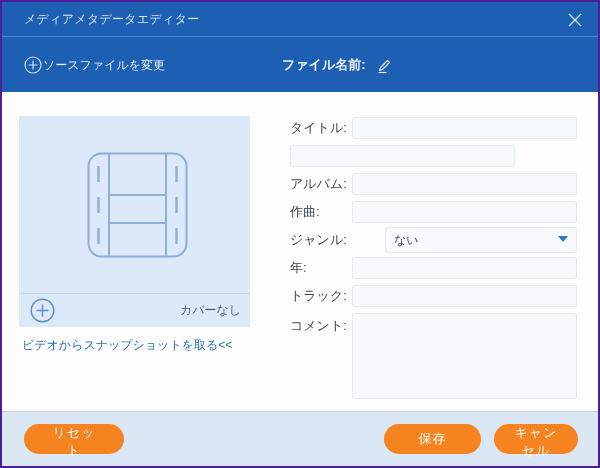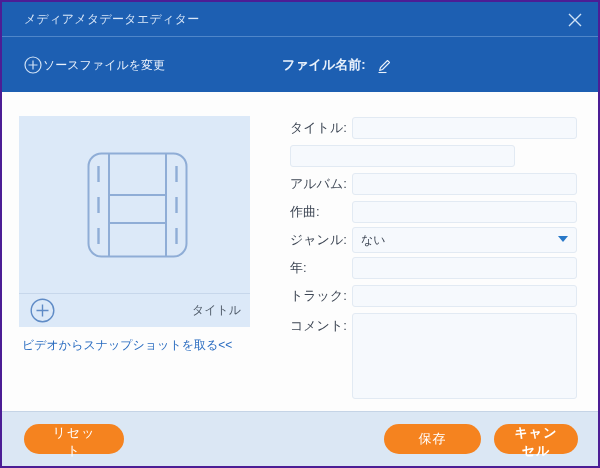--- a/index.html
+++ b/index.html
@@ -53,21 +53,21 @@
   .form{position:absolute;left:288px;top:25px;width:287px;}
   .row{position:absolute;left:0;width:287px;height:22px;display:flex;align-items:center;}
   .row label{width:62px;font-size:13px;color:#3d4654;flex:0 0 62px;}
   .row input{
     width:225px;height:22px;background:#f6f9fd;border:1px solid #e2eaf3;border-radius:3px;
     font-size:12px;color:#333;padding:0 6px;outline:none;
   }
   .select{
     position:relative;width:225px;height:22px;background:#f6f9fd;border:1px solid #e2eaf3;
     border-radius:3px;display:flex;align-items:center;padding:12px 8px;font-size:12px;
-    color:#3d4654;cursor:pointer;
+    color:#3d4654;cursor:pointer;margin-left:33px;
   }
   .tri{
     position:absolute;right:8px;top:8px;width:0;height:0;
     border-left:5px solid transparent;border-right:5px solid transparent;
     border-top:6px solid #2878c8;
   }
   .row-textarea{height:86px;align-items:flex-start;}
   .row-textarea label{padding-top:4px;}
   .row-textarea textarea{
     width:225px;height:86px;background:#f6f9fd;border:1px solid #e2eaf3;border-radius:3px;
@@ -78,21 +78,21 @@
     position:absolute;left:0;right:0;bottom:0;height:55px;background:#dbe7f4;
     border-top:1px solid #c5d4e6;display:flex;align-items:center;
   }
   .btn{
     height:30px;border:none;border-radius:16px;background:#f5831f;color:#fff;
     font-size:13px;cursor:pointer;padding:0 24px;letter-spacing:1px;
   }
   .btn-reset{margin-left:22px;width:100px;}
   .footer-right{position:absolute;right:20px;display:flex;gap:13px;}
   .btn-save{width:97px;}
-  .btn-cancel{width:84px;padding:0 14px;font-weight:bold;}
+  .btn-cancel{width:84px;padding:0 14px;}
 </style>
 </head>
 <body>
 
 <div class="window">
 
   <div class="titlebar">
     <span class="title">メディアメタデータエディター</span>
     <span class="close-btn">
       <svg width="14" height="14" viewBox="0 0 14 14">
@@ -126,21 +126,21 @@
         <path d="M22 2 V104 M79 2 V104" stroke="#8fadd6" stroke-width="2" fill="none"></path>
         <path d="M22 43 H79 M22 71 H79" stroke="#8fadd6" stroke-width="2" fill="none"></path>
         <path d="M11.5 14 V30 M11.5 45 V61 M11.5 76 V92" stroke="#8fadd6" stroke-width="2.4" fill="none"></path>
         <path d="M89.5 14 V30 M89.5 45 V61 M89.5 76 V92" stroke="#8fadd6" stroke-width="2.4" fill="none"></path>
       </svg>
       <div class="cover-bottom">
         <svg class="add-cover" viewBox="0 0 25 25">
           <circle cx="12.5" cy="12.5" r="11.3" stroke="#5f8bc6" stroke-width="1.4" fill="none"></circle>
           <path d="M12.5 6.5 V18.5 M6.5 12.5 H18.5" stroke="#5f8bc6" stroke-width="1.4"></path>
         </svg>
-        <span class="no-cover">タイトル</span>
+        <span class="no-cover">カバーなし</span>
       </div>
     </div>
 
     <a class="snapshot-link">ビデオからスナップショットを取る&lt;&lt;</a>
 
     <div class="form">
 
       <div class="row" style="top:0px">
         <label>タイトル:</label>
         <input value="" style="">

